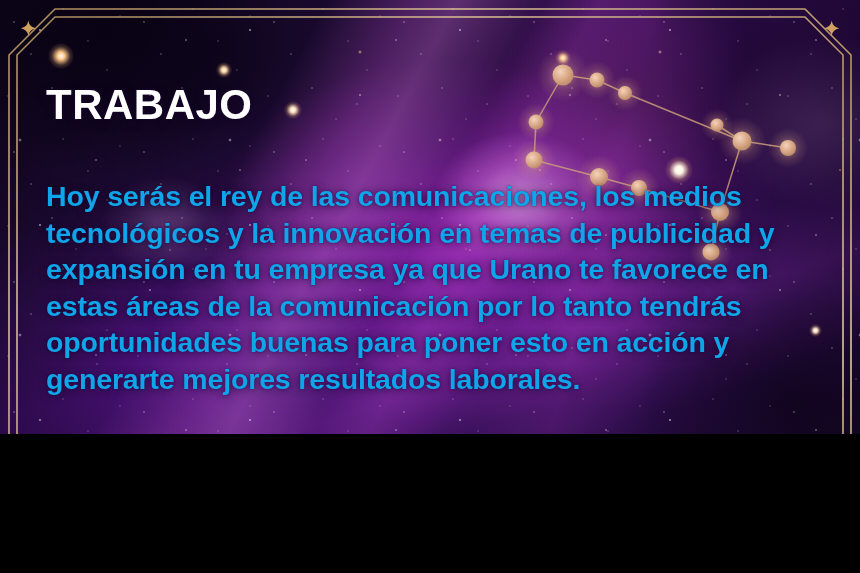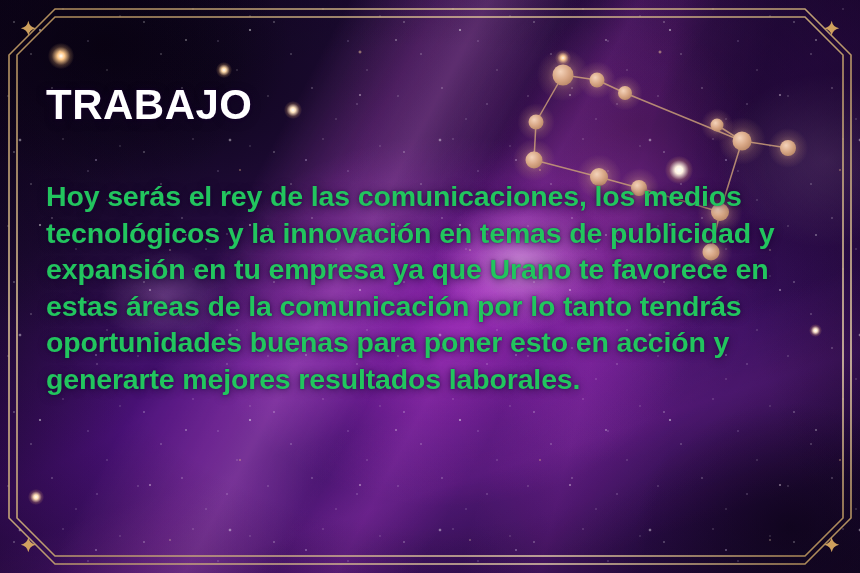--- a/index.html
+++ b/index.html
@@ -7,21 +7,21 @@
     padding: 0;
     background: #000;
   }
   body {
     font-family: "Liberation Sans", sans-serif;
   }
 
   #card {
     position: relative;
     width: 860px;
-    height: 573px;
+    height: 434px;
     overflow: hidden;
     background: #1b0b2e;
     user-select: none;
   }
 
   
   .bg-layer {
     position: absolute;
     inset: 0;
     pointer-events: none;
@@ -141,21 +141,21 @@
     font-family: "Liberation Sans", sans-serif;
     font-size: 42px;
     font-weight: 700;
     letter-spacing: 0.5px;
     line-height: 1;
     margin: 0 0 52px 0;
     text-shadow: 0 2px 10px rgba(20,0,40,0.75), 0 0 3px rgba(40,0,70,0.6);
   }
 
   #body-text {
-    color: #22c55e;
+    color: #0ea5e9;
     font-family: "Liberation Sans", sans-serif;
     font-size: 28.5px;
     font-weight: 700;
     line-height: 1.285;
     letter-spacing: -0.15px;
     margin: 0;
     width: 790px;
     text-shadow: 0 1px 8px rgba(25,0,45,0.8), 0 0 2px rgba(40,0,70,0.55);
     white-space: pre-wrap;
   }

